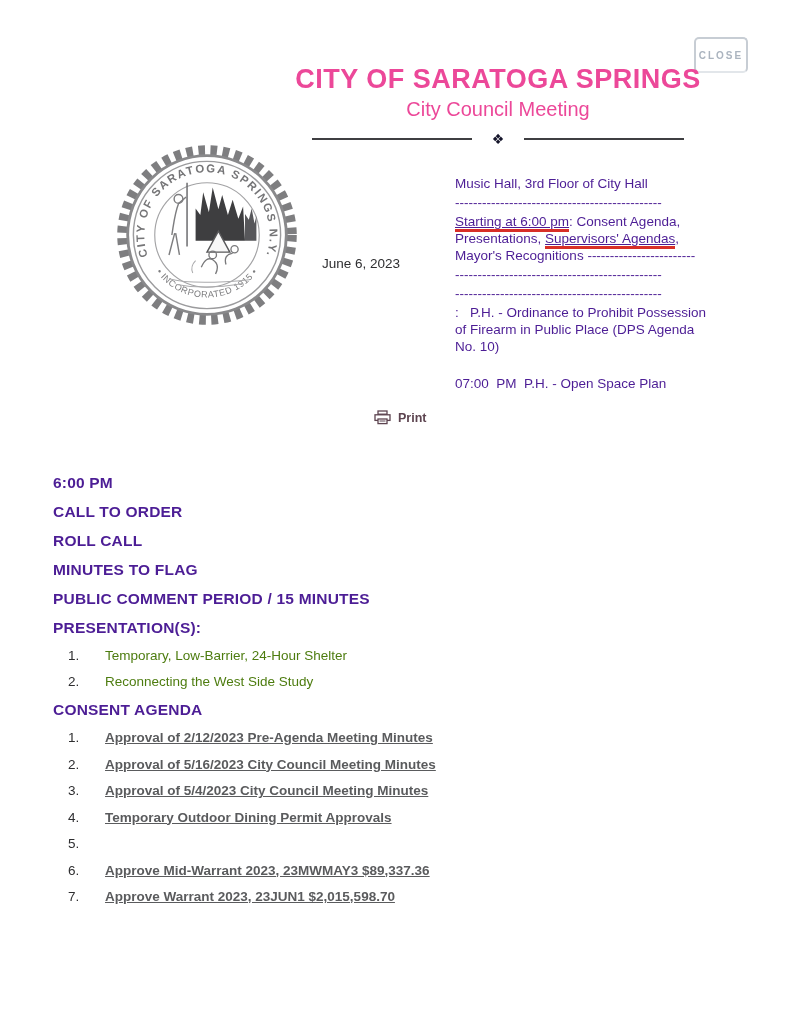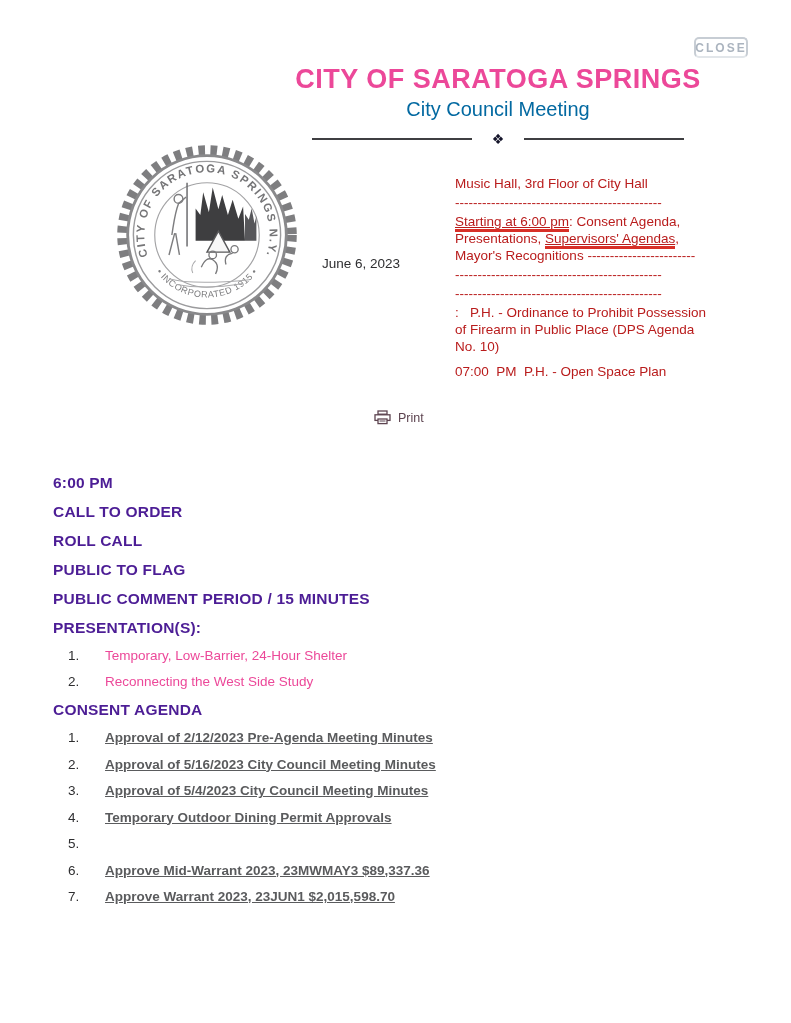--- a/index.html
+++ b/index.html
@@ -1,60 +1,60 @@
 <!DOCTYPE html>
 <html><head>
 <meta charset="utf-8">
 <style>
   * { margin:0; padding:0; box-sizing:border-box; }
   html,body { width:791px; height:1023px; background:#ffffff;
     font-family:"Liberation Sans","DejaVu Sans",sans-serif; color:#2e2e30; }
   .page { position:relative; width:791px; height:1023px; overflow:hidden; background:#fff; }
 
   
-  .close-btn { position:absolute; left:694px; top:37px; width:54px; height:21px;
+  .close-btn { position:absolute; left:694px; top:37px; width:54px; height:36px;
     border:2px solid #c7cdd4; border-bottom-color:#e2e6ea; border-radius:5px;
-    background:#fff; color:#abb4bf; font-size:12px; font-weight:bold; letter-spacing:2px;
+    background:#fff; color:#abb4bf; font-size:10px; font-weight:bold; letter-spacing:2px;
     display:flex; align-items:center; justify-content:center; cursor:pointer;
     font-family:"Liberation Sans",sans-serif; }
 
   
   .header { position:absolute; left:205px; top:64px; width:586px; text-align:center; }
   .header .title { font-size:27px; font-weight:bold; color:#ec4899; letter-spacing:.5px; }
-  .header .subtitle { font-size:20px; color:#0369a1; margin-top:3px; }
+  .header .subtitle { font-size:20px; color:#ec4899; margin-top:3px; }
   .divider { margin-top:13px; display:flex; align-items:center; justify-content:center; gap:20px; }
   .divider .line { width:160px; border-top:2px solid #3f3f42; }
   .divider .sym { font-size:14px; color:#15152b; line-height:10px; }
 
   
   .seal { position:absolute; left:112px; top:140px; }
 
   .date { position:absolute; left:322px; top:256px; font-size:13.5px; color:#2e2e30; }
 
   
   .info { position:absolute; left:455px; top:175px; width:252px; font-size:13.5px;
-    line-height:17px; color:#b91c1c; }
+    line-height:17px; color:#4c1d95; }
   .info .sep { margin:2px 0; letter-spacing:0; white-space:nowrap; overflow:hidden; }
   .redline { text-decoration:underline; border-bottom:3px solid #d82f27; padding-bottom:0px; }
-  .info .para4 { margin-top:8px; }
+  .info .para4 { margin-top:20px; }
 
   
   .print-row { position:absolute; left:374px; top:410px; display:flex; align-items:center; gap:7px;
     cursor:pointer; }
-  .print-row .plabel { font-size:12.5px; font-weight:normal; color:#5d4450;text-align:center; }
+  .print-row .plabel { font-size:12.5px; font-weight:bold; color:#5d4450;text-align:center; }
 
   
   .agenda { position:absolute; left:53px; top:475px; width:700px; }
   .agenda h3 { font-size:15.5px; font-weight:bold; color:#4c1d95; line-height:15px;
     margin:0 0 14px 0; letter-spacing:.2px; }
   .agenda .gap-lg { margin-bottom:32px; }
   .plist, .clist { margin:0 0 13px 0; }
   .lrow { display:flex; align-items:baseline; font-size:13.5px; line-height:14px; margin-bottom:12px; }
   .lrow .num { display:inline-block; width:37px; margin-left:15px; color:#2e2e30; flex:none; }
-  .plain-item { color:#ec4899; }
+  .plain-item { color:#4d7c0f; }
   .link-item { color:#5a5b5d; font-weight:bold; text-decoration:underline; cursor:pointer; }
   .consent-block .lrow { margin-bottom:12.5px; }
 </style>
 </head>
 <body>
 
 <div class="page">
 
   <button class="close-btn">CLOSE</button>
 
@@ -116,21 +116,21 @@
       <rect x="4" y="9" width="9" height="4.6" fill="#fff" stroke="#5d4450" stroke-width="1.3"></rect>
       <line x1="5.5" y1="11" x2="11.5" y2="11" stroke="#5d4450" stroke-width="1"></line>
     </svg>
     <span class="plabel">Print</span>
   </div>
 
   <div class="agenda">
     <h3>6:00 PM</h3>
     <h3>CALL TO ORDER</h3>
     <h3>ROLL CALL</h3>
-    <h3>PUBLIC TO FLAG</h3>
+    <h3>MINUTES TO FLAG</h3>
     <h3>PUBLIC COMMENT PERIOD / 15 MINUTES</h3>
     <h3>PRESENTATION(S):</h3>
 
     <div class="plist">
       <div class="lrow">
         <span class="num">1.</span>
         <span class="plain-item">Temporary, Low-Barrier, 24-Hour Shelter</span>
       </div>
       <div class="lrow">
         <span class="num">2.</span>

